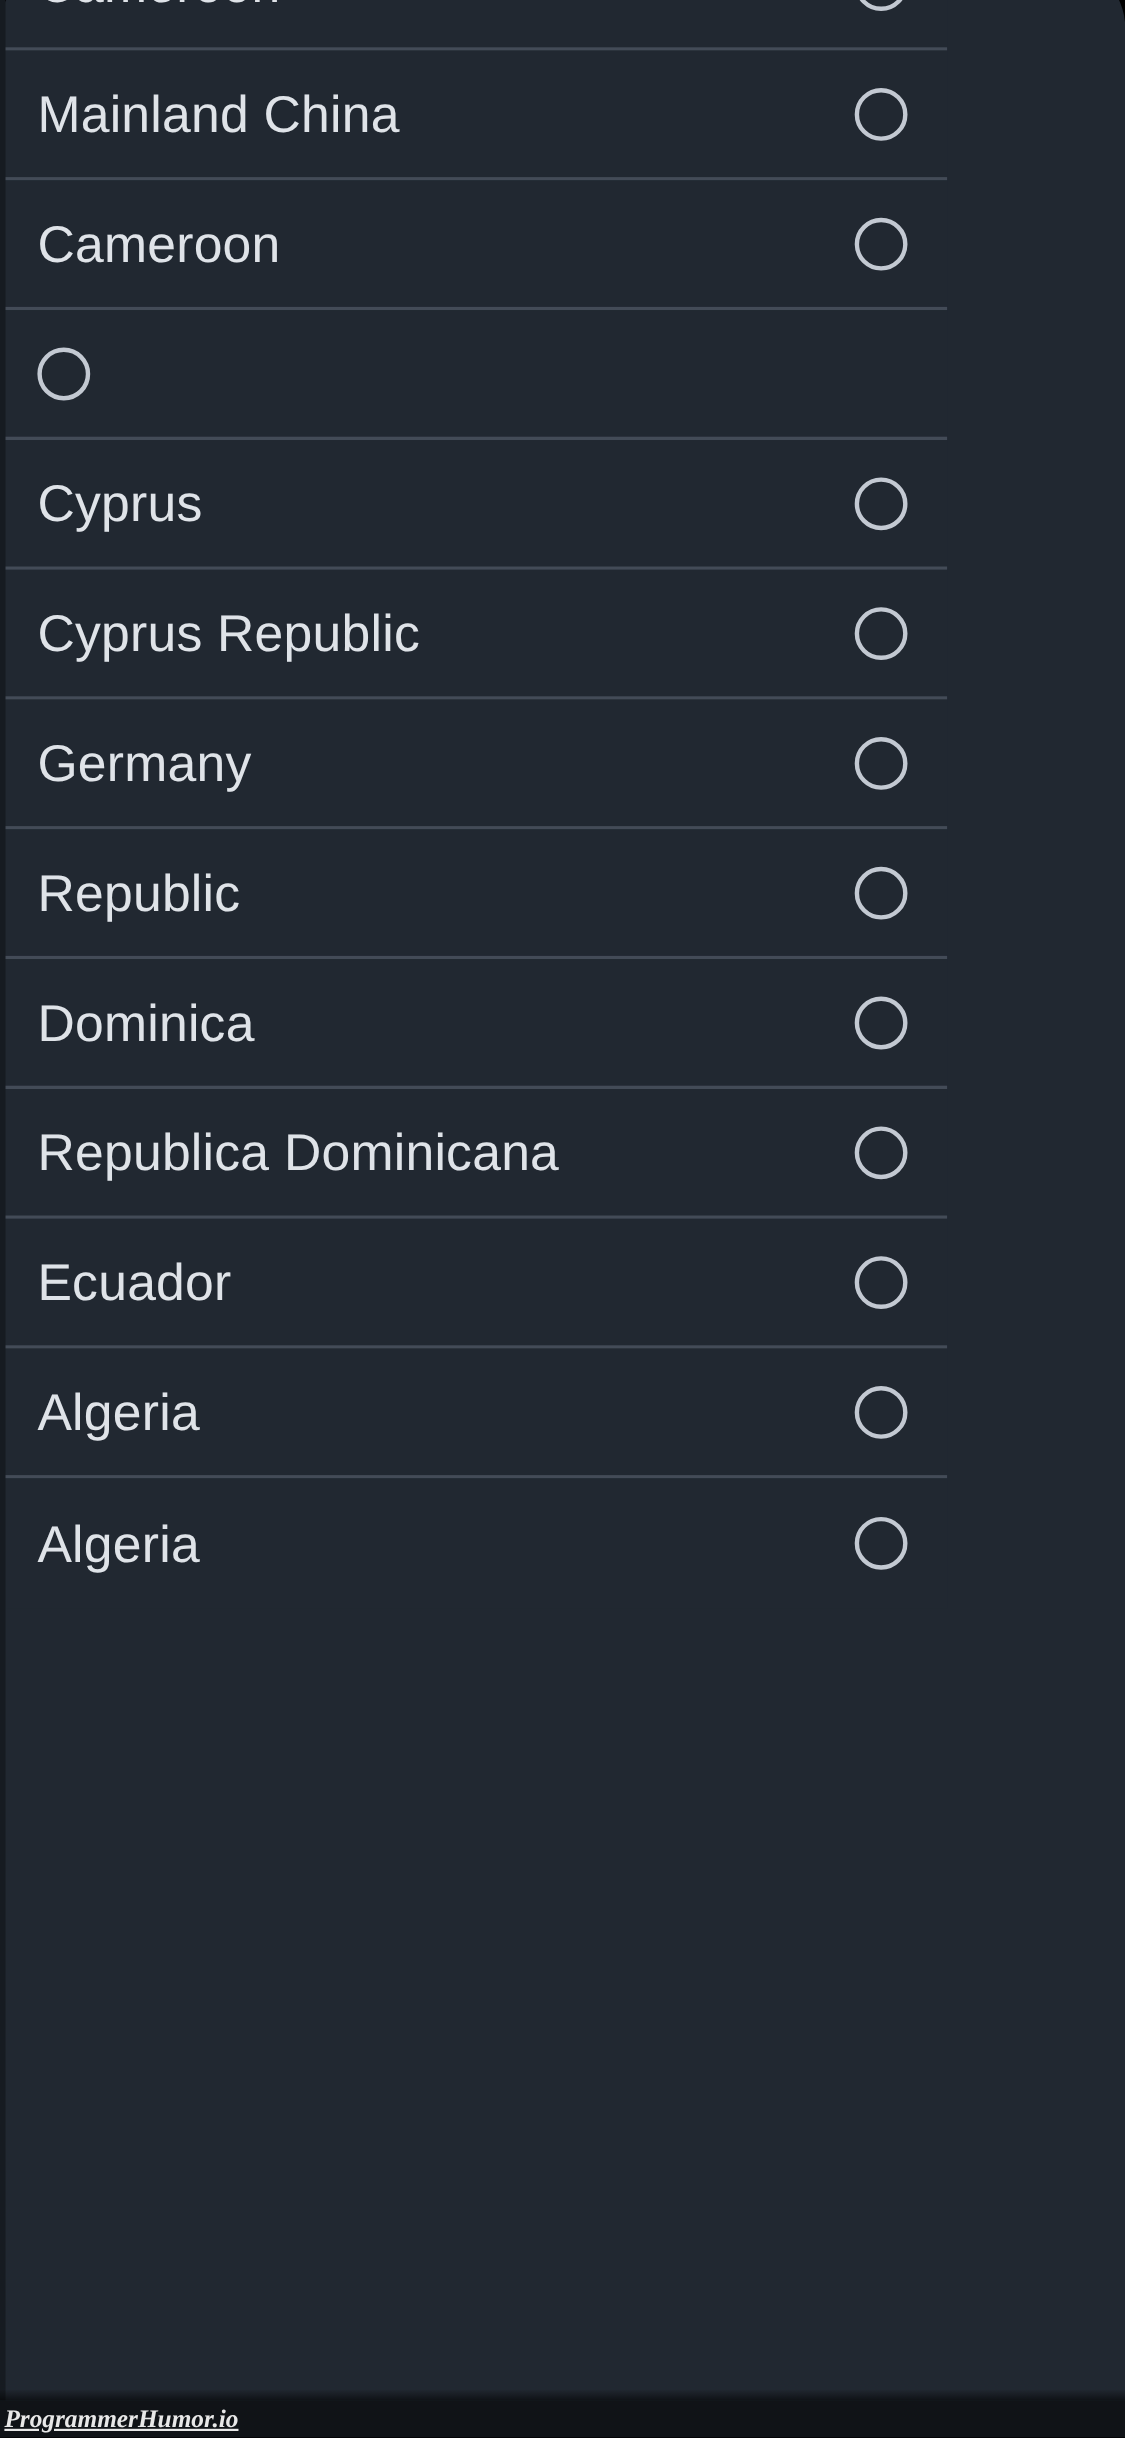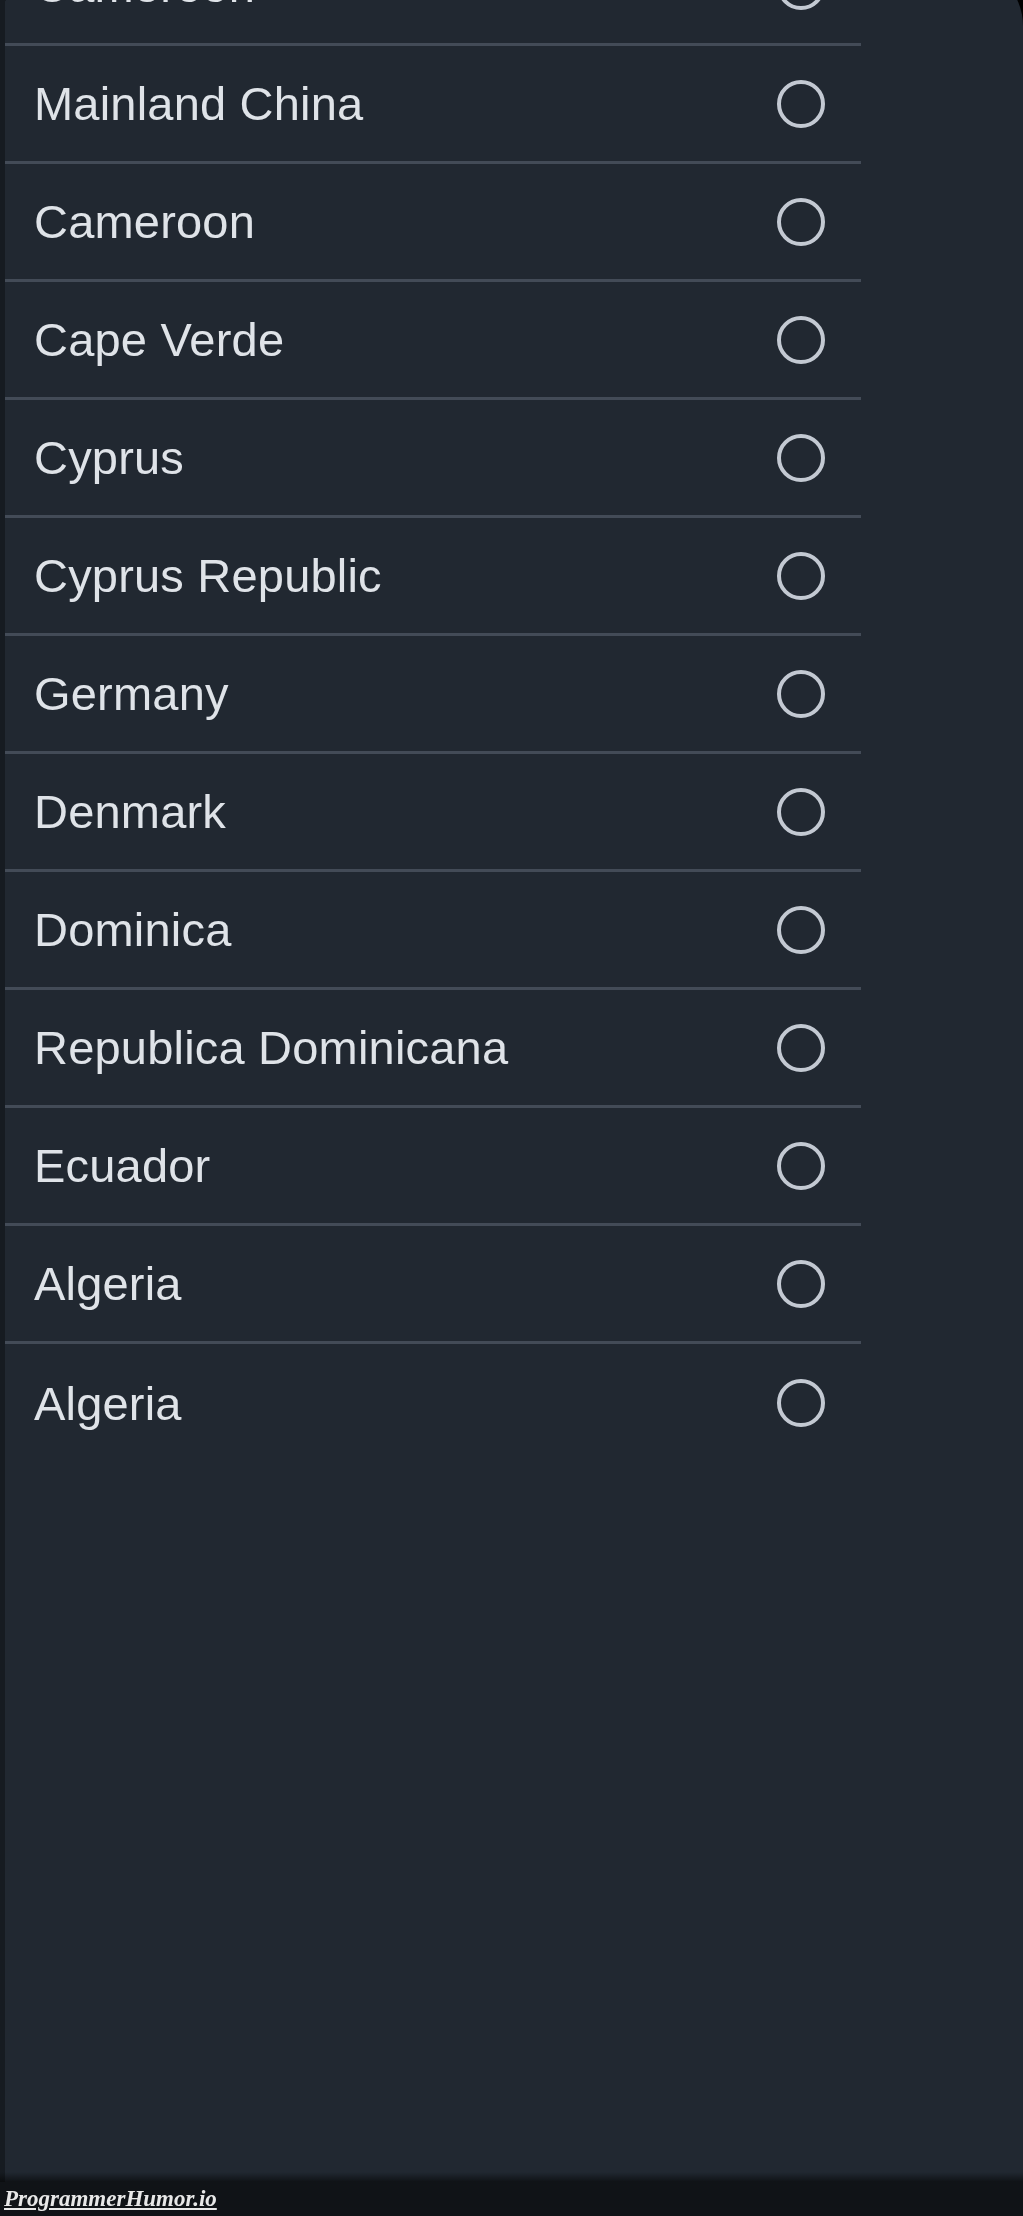--- a/index.html
+++ b/index.html
@@ -118,37 +118,36 @@
         </div>
         <div class="row">
           <span class="row-label">Mainland China</span>
           <span class="radio" role="radio" aria-checked="false"></span>
         </div>
         <div class="row">
           <span class="row-label">Cameroon</span>
           <span class="radio" role="radio" aria-checked="false"></span>
         </div>
         <div class="row">
-          <span class="row-label">Cape Verde</span>
           <span class="radio" role="radio" aria-checked="false"></span>
         </div>
         <div class="row">
           <span class="row-label">Cyprus</span>
           <span class="radio" role="radio" aria-checked="false"></span>
         </div>
         <div class="row">
           <span class="row-label">Cyprus Republic</span>
           <span class="radio" role="radio" aria-checked="false"></span>
         </div>
         <div class="row">
           <span class="row-label">Germany</span>
           <span class="radio" role="radio" aria-checked="false"></span>
         </div>
         <div class="row">
-          <span class="row-label">Denmark</span>
+          <span class="row-label">Republic</span>
           <span class="radio" role="radio" aria-checked="false"></span>
         </div>
         <div class="row">
           <span class="row-label">Dominica</span>
           <span class="radio" role="radio" aria-checked="false"></span>
         </div>
         <div class="row">
           <span class="row-label">Republica Dominicana</span>
           <span class="radio" role="radio" aria-checked="false"></span>
         </div>

